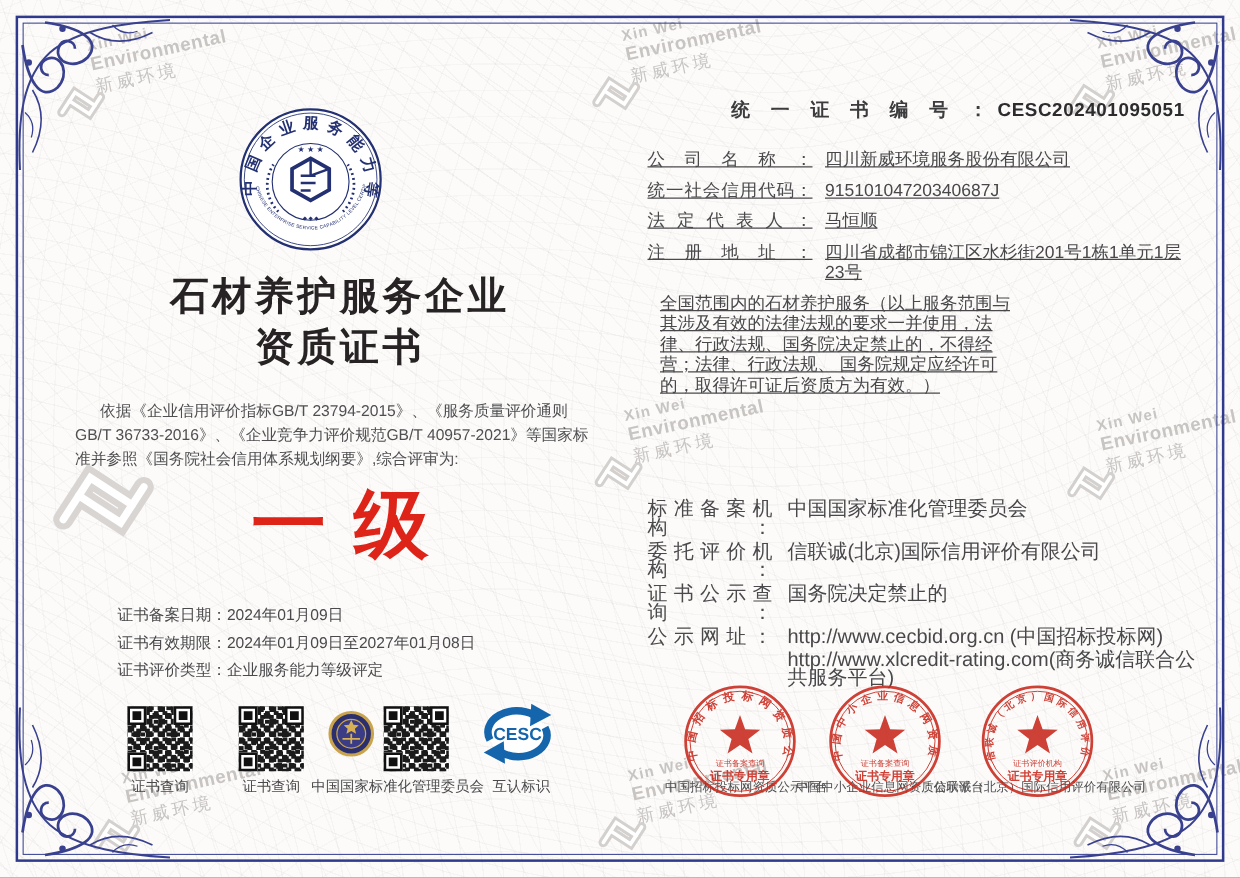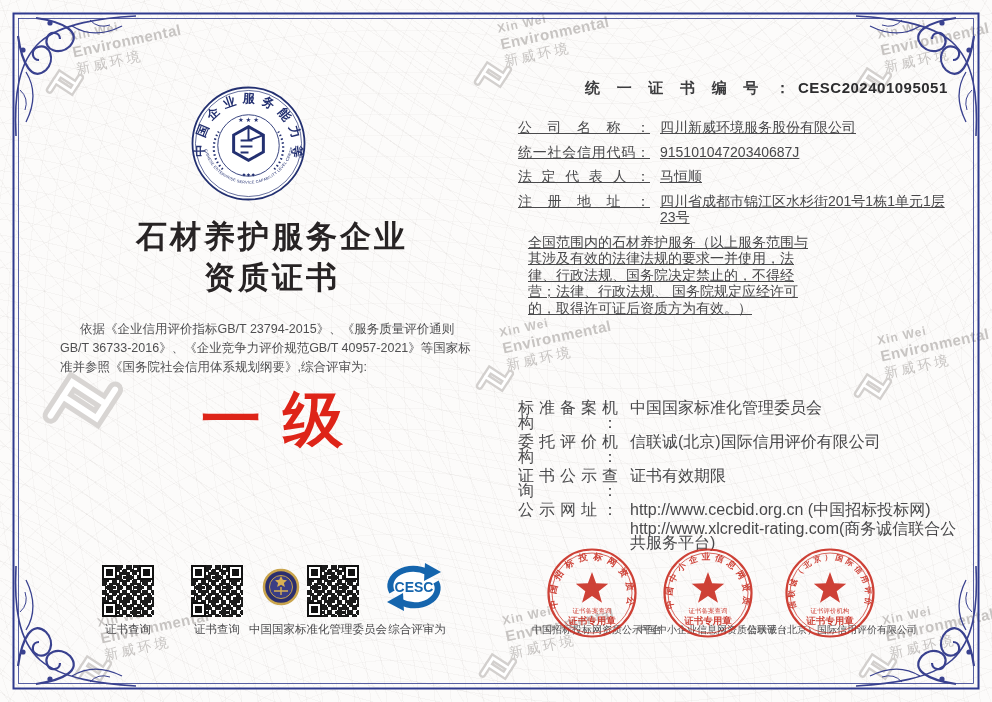--- a/index.html
+++ b/index.html
@@ -306,31 +306,42 @@
     <div class="arow">
       <span class="lab">标准备案机构：</span>
       <span class="val">中国国家标准化管理委员会</span>
     </div>
     <div class="arow">
       <span class="lab">委托评价机构：</span>
       <span class="val">信联诚(北京)国际信用评价有限公司</span>
     </div>
     <div class="arow">
       <span class="lab">证书公示查询：</span>
-      <span class="val">证书有效期限</span>
+      <span class="val">国务院决定禁止的</span>
     </div>
     <div class="arow">
       <span class="lab">公示网址：</span>
       <span class="val">
         <div>http://www.cecbid.org.cn (中国招标投标网)</div>
         <div class="u2">http://www.xlcredit-rating.com(商务诚信联合公共服务平台)</div>
       </span>
     </div>
   </div>
 
+  <div class="meta">
+    <div class="mrow">
+      <span>证书备案日期：</span><span>2024年01月09日</span>
+    </div>
+    <div class="mrow">
+      <span>证书有效期限：</span><span>2024年01月09日至2027年01月08日</span>
+    </div>
+    <div class="mrow">
+      <span>证书评价类型：</span><span>企业服务能力等级评定</span>
+    </div>
+  </div>
 
   <div class="qr" style="left:102px;top:565px">
       <span class="f tl"></span>
       <span class="f tr"></span>
       <span class="f bl"></span>
     </div>
   <div class="qr" style="left:191px;top:565px">
       <span class="f tl"></span>
       <span class="f tr"></span>
       <span class="f bl"></span>
@@ -353,21 +364,21 @@
     <path d="M 11,32 A 23,17 0 0 1 46,12" fill="none" stroke="#1565ad" stroke-width="6"></path>
     <path d="M44,3 L60,12 L43,21 Z" fill="#1565ad"></path>
     <path d="M 55,22 A 23,17 0 0 1 20,42" fill="none" stroke="#1565ad" stroke-width="6"></path>
     <path d="M22,33 L6,42 L23,51 Z" fill="#1565ad"></path>
     <text x="33" y="32" text-anchor="middle" font-size="14" font-weight="bold" fill="#1565ad">CESC</text>
   </svg>
 
   <div class="flabel" style="left:88px;top:622px;width:80px">证书查询</div>
   <div class="flabel" style="left:177px;top:622px;width:80px">证书查询</div>
   <div class="flabel" style="left:218px;top:622px;width:200px">中国国家标准化管理委员会</div>
-  <div class="flabel" style="left:377px;top:622px;width:80px">综合评审为</div>
+  <div class="flabel" style="left:377px;top:622px;width:80px">互认标识</div>
 
   <div class="scap" style="left:517px;width:160px">中国招标投标网资质公示平台</div>
   <div class="scap" style="left:632px;width:160px">中国中小企业信息网资质公示平台</div>
   <div class="scap" style="left:742px;width:180px">信联诚（北京）国际信用评价有限公司</div>
 
   <svg class="stamp" style="left:546px;top:547px" width="92" height="92" viewBox="0 0 92 92">
     <circle cx="46" cy="46" r="43.5" fill="none" stroke="#c8281c" stroke-width="2.2"></circle>
     <circle cx="46" cy="46" r="40" fill="none" stroke="#c8281c" stroke-width="0.8"></circle>
     <path id="sArc0" d="M 13,63 A 36,36 0 1 1 79,63" fill="none"></path>
     <text font-size="9" font-weight="bold" fill="#c8281c" letter-spacing="5">

